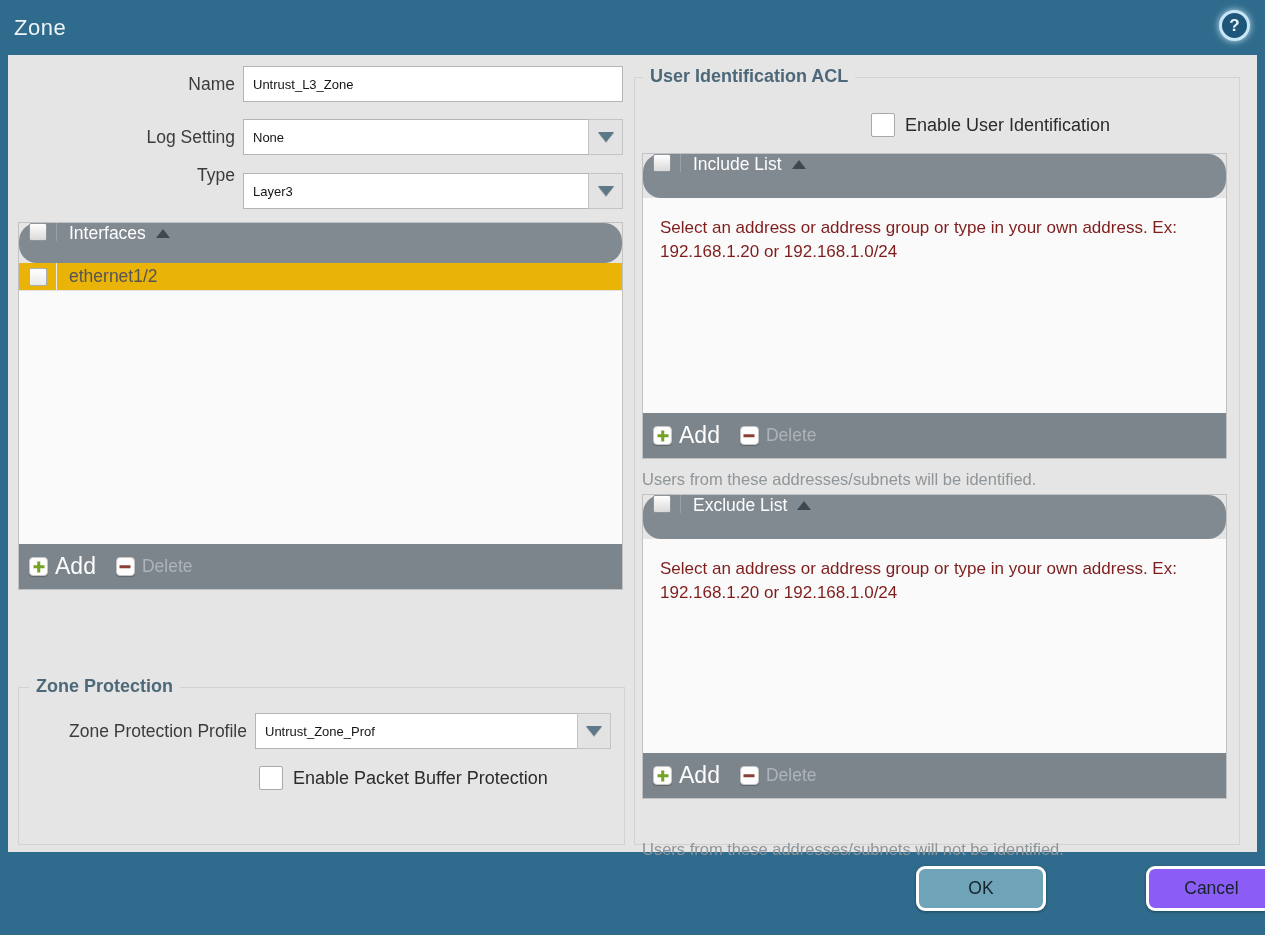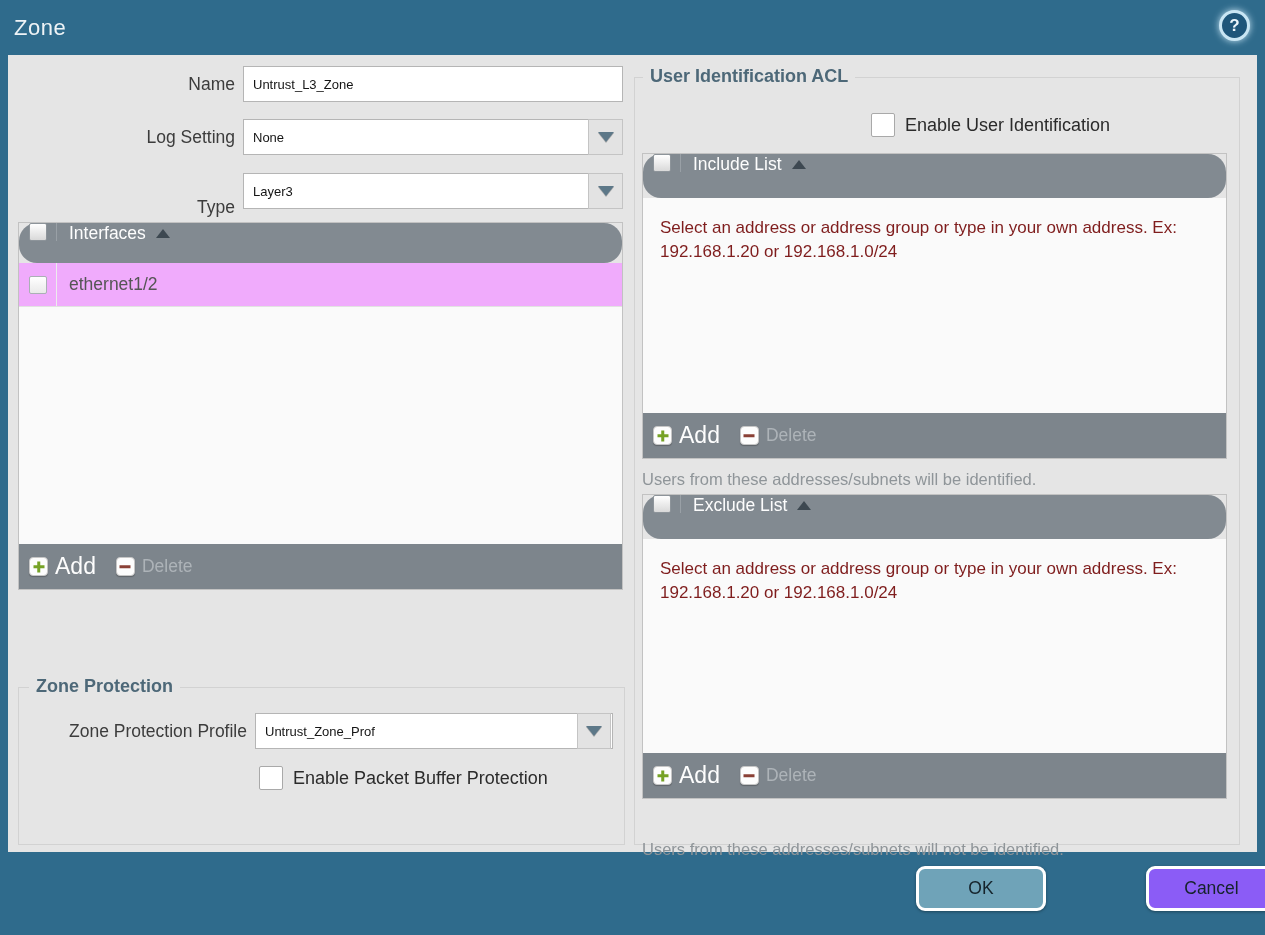--- a/index.html
+++ b/index.html
@@ -27,21 +27,21 @@
     border-bottom:9px solid #3d4851; margin-left:10px; }
 
   
   .tbl { position:absolute; border:1px solid #c2c2c2; display:flex; flex-direction:column; }
   .tbl-header { background:#828a91; display:flex; align-items:flex-start; flex:0 0 auto;border-radius:18px; }
   .cb-cell { width:38px; display:flex; align-items:center; justify-content:center; border-right:1px solid #99a0a6; }
   .hdr-cb { width:18px; height:18px; background:linear-gradient(#ffffff,#d9d9d9); border:1px solid #8d949a; border-radius:2px; cursor:pointer; }
   .row-cb { width:18px; height:18px; background:linear-gradient(#ffffff,#e9e9e9); border:1px solid #aab0b5; border-radius:2px; cursor:pointer; }
   .tbl-header-label { color:#fdfdfd; font-size:17.5px; display:flex; align-items:center; margin-left:12px; }
   .tbl-body { background:#fafafa; flex:1 1 auto; position:relative; overflow:hidden; }
-  .tbl-row { height:44px; background:#f0abfc; border-bottom:1px solid #e2e2e2; display:flex; align-items:stretch; cursor:pointer; }
+  .tbl-row { height:28px; background:#eab308; border-bottom:1px solid #e2e2e2; display:flex; align-items:stretch; cursor:pointer; }
   .tbl-row .cb-cell { border-right:1px solid #ececec; }
   .row-text { font-size:17.5px; color:#555; display:flex; align-items:center; margin-left:12px; }
   .tbl-footer { background:#7d858c; flex:0 0 auto; display:flex; align-items:center; padding-left:10px; }
   .placeholder-text { position:absolute; left:17px; top:18px; right:40px; font-size:17px; line-height:24px; color:#7f1d1d; }
 
   .icon-btn { display:flex; align-items:center; cursor:pointer; }
   .icon-box { width:19px; height:19px; background:#fdfdfd; border:1px solid #c6c6c6; border-radius:4px; position:relative;
     box-shadow:0 1px 1px rgba(0,0,0,.25); }
   .bar-h { position:absolute; left:50%; top:50%; transform:translate(-50%,-50%); width:11px; height:3.5px; }
   .bar-v { position:absolute; left:50%; top:50%; transform:translate(-50%,-50%); width:3.5px; height:11px; }
@@ -79,21 +79,21 @@
 
     <div class="field-label" style="left:0;top:11px;width:227px;">Name</div>
     <input class="text-input" style="left: 235px; top: 11px; width: 380px;" type="text" value="Untrust_L3_Zone">
 
     <div class="field-label" style="left:0;top:64px;width:227px;">Log Setting</div>
     <input class="text-input" style="left: 235px; top: 64px; width: 346px;" type="text" value="None">
     <div class="dd-btn" style="left:580px;top:64px;">
       <div class="tri-down"></div>
     </div>
 
-    <div class="field-label" style="left:0;top:102px;width:227px;margin-top:32px;">Type</div>
+    <div class="field-label" style="left:0;top:102px;width:227px;">Type</div>
     <input class="text-input" style="left: 235px; top: 118px; width: 346px;" type="text" value="Layer3">
     <div class="dd-btn" style="left:580px;top:118px;">
       <div class="tri-down"></div>
     </div>
 
     <div class="tbl" style="left:10px;top:167px;width:605px;height:368px;">
       <div class="tbl-header" style="height:40px;">
         <div class="cb-cell">
           <div class="hdr-cb"></div>
         </div>
@@ -124,21 +124,21 @@
             <div class="bar-h red"></div>
           </div>
           <span class="btn-label-off">Delete</span>
         </div>
       </div>
     </div>
 
     <div class="group" style="left:10px;top:632px;width:607px;height:158px;">
       <div class="group-legend">Zone Protection</div>
       <div class="field-label" style="left:0;top:25px;width:228px;">Zone Protection Profile</div>
-      <input class="text-input" style="left: 236px; top: 25px; width: 358px;" type="text" value="Untrust_Zone_Prof">
+      <input class="text-input" style="left: 236px; top: 25px; width: 323px;" type="text" value="Untrust_Zone_Prof">
       <div class="dd-btn" style="left:558px;top:25px;width:34px;">
         <div class="tri-down"></div>
       </div>
       <div class="checkbox" style="left:240px;top:78px;"></div>
       <div class="cb-label" style="left:274px;top:77px;">Enable Packet Buffer Protection</div>
     </div>
 
     <div class="group" style="left:626px;top:22px;width:606px;height:768px;">
       <div class="group-legend" style="left:8px;">User Identification ACL</div>
 

